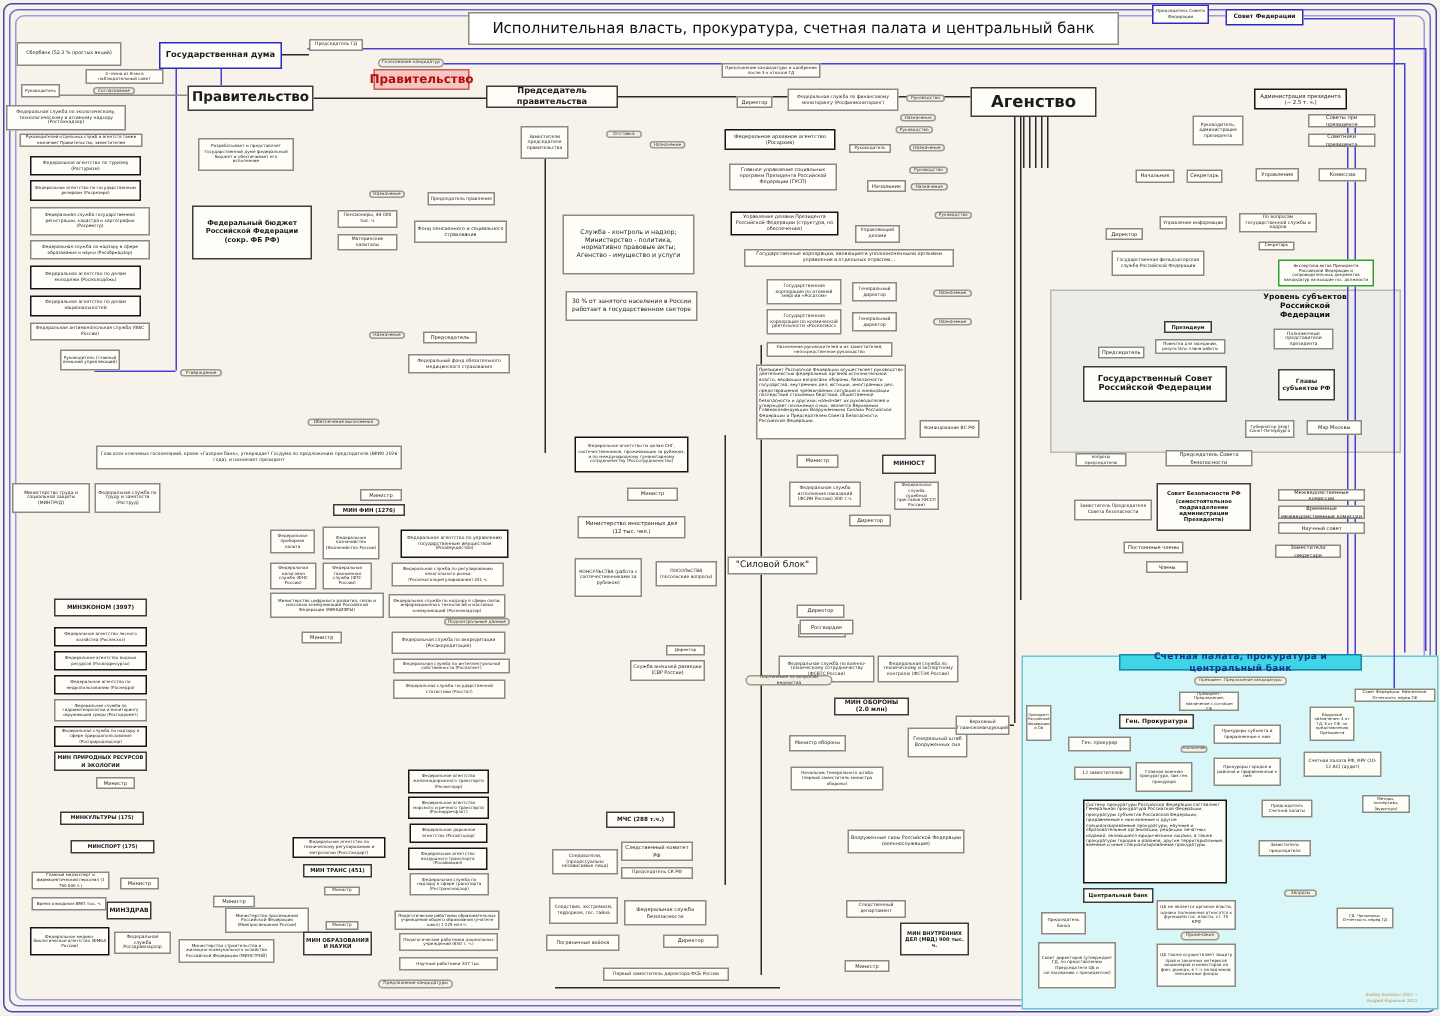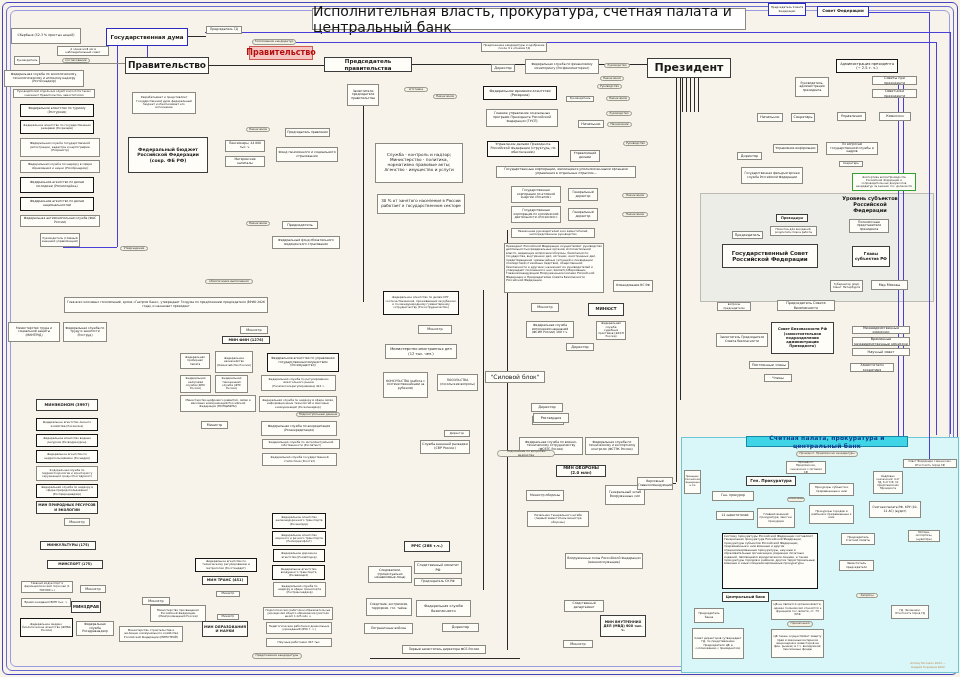--- a/index.html
+++ b/index.html
@@ -16,21 +16,21 @@
   .blsm{border:1.2px solid #2b2bbd;}
   .hdr{font-weight:bold;border:1px solid #3c3c3c;}
   .red{background:#f6c7c2;border:1px solid #cc5a52;color:#b40f0f;font-weight:bold;}
   .cy{background:#3fd4e6;border:1px solid #1989a8;color:#123a8c;font-weight:bold;letter-spacing:.2px;}
   .grn{border:1.4px solid #2fa12f;}
   .r{border-radius:5px;background:#f3f0e4;border:0.8px solid #9a9a90;font-size:2.9px;color:#33332d;}
   .para{text-align:left;align-items:flex-start;justify-content:flex-start;}
   .sect{background:transparent;border:none;font-weight:bold;color:#111;}
   .sig{border:none;background:transparent;color:#c08a4e;}
   .title-box{position:absolute;background:#ffffff;border:1px solid #8a8a82;display:flex;
-        align-items:center;justify-content:center;font-size:14px;color:#111;}
+        align-items:center;justify-content:center;font-size:10px;color:#111;}
 </style>
 </head>
 <body>
 
 <div id="canvas">
   <div class="frame" style="left:2px;top:2px;width:954px;height:671px;border:1.5px solid #4444bb;"></div>
   <div class="frame" style="left:6px;top:6px;width:946px;height:663px;border:1px solid #6a6acc;"></div>
   <div class="frame" style="left:10px;top:10px;width:938px;height:655px;border:1px solid #9a9ade;"></div>
   <div class="title-box" style="left:312px;top:8px;width:432px;height:20px;">Исполнительная власть, прокуратура, счетная палата и центральный банк</div>
 <div class="panel" style="left: 700px; top: 193px; width: 232px; height: 107px; background: rgb(237, 237, 232); border: 1px solid rgb(187, 187, 180);"></div>
@@ -73,21 +73,21 @@
     <div class="node red" style="left: 249px; top: 46px; width: 64px; height: 14px; font-size: 8px;">Правительство</div>
     <div class="node hdr" style="left: 324px; top: 57px; width: 88px; height: 15px; font-size: 5.5px;">Председатель правительства</div>
     <div class="node" style="left: 14px; top: 56px; width: 26px; height: 9px; font-size: 2.8px;">Руководитель</div>
     <div class="node r" style="left: 62px; top: 58px; width: 28px; height: 5px;">Согласование</div>
     <div class="node" style="left: 4px; top: 70px; width: 80px; height: 17px; font-size: 3px;">Федеральная служба по экологическому, технологическому и атомному надзору (Ростехнадзор)</div>
     <div class="node" style="left: 13px; top: 89px; width: 82px; height: 9px; font-size: 2.7px;">Руководителей отдельных служб и агентств также назначает Правительство, заместителем</div>
     <div class="node" style="left: 347px; top: 84px; width: 32px; height: 22px; font-size: 3px;">Заместители председателя правительства</div>
     <div class="node r" style="left: 404px; top: 87px; width: 24px; height: 5px;">Отставка</div>
     <div class="node r" style="left: 433px; top: 94px; width: 24px; height: 5px;">Назначение</div>
     <div class="node" style="left: 481px; top: 42px; width: 66px; height: 10px; font-size: 2.8px;">Предложение кандидатуры и одобрение после 3-х отказов ГД</div>
-    <div class="node hdr" style="left: 647px; top: 58px; width: 84px; height: 20px; font-size: 11px;">Президент</div>
+    <div class="node hdr" style="left: 647px; top: 58px; width: 84px; height: 20px; font-size: 11px;">Агенство</div>
     <div class="node bk" style="left: 836px; top: 59px; width: 62px; height: 14px; font-size: 3.6px;">Администрация президента (~ 2.5 т. ч.)</div>
     <div class="node" style="left: 795px; top: 77px; width: 34px; height: 20px; font-size: 3px;">Руководитель, администрация президента</div>
     <div class="node" style="left: 872px; top: 76px; width: 45px; height: 9px;">Советы при президенте</div>
     <div class="node" style="left: 872px; top: 89px; width: 45px; height: 9px;">Советники президента</div>
     <div class="node" style="left: 757px; top: 113px; width: 26px; height: 9px;">Начальник</div>
     <div class="node" style="left: 791px; top: 113px; width: 24px; height: 9px;">Секретарь</div>
     <div class="node" style="left: 837px; top: 112px; width: 29px; height: 9px;">Управления</div>
     <div class="node" style="left: 879px; top: 112px; width: 32px; height: 9px;">Комиссии</div>
     <div class="node" style="left: 773px; top: 144px; width: 45px; height: 9px; font-size: 3px;">Управление информации</div>
     <div class="node" style="left: 826px; top: 142px; width: 52px; height: 13px; font-size: 3px;">По вопросам государственной службы и кадров</div>

